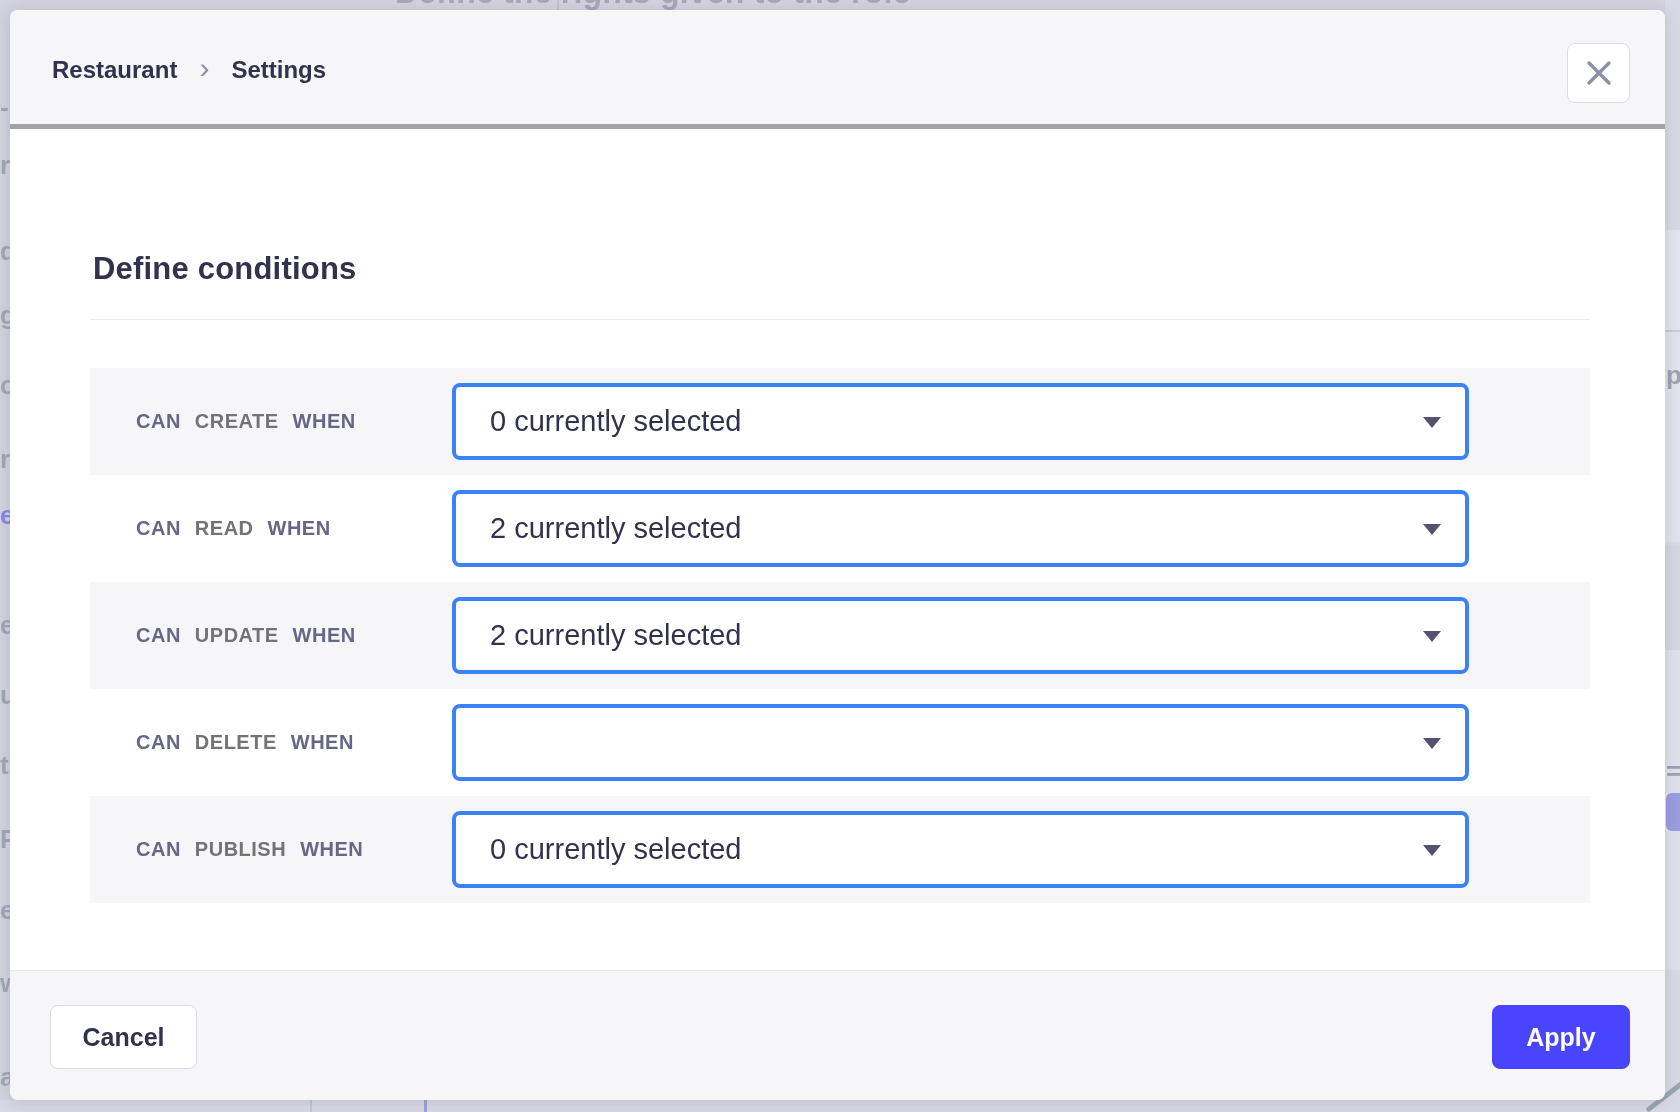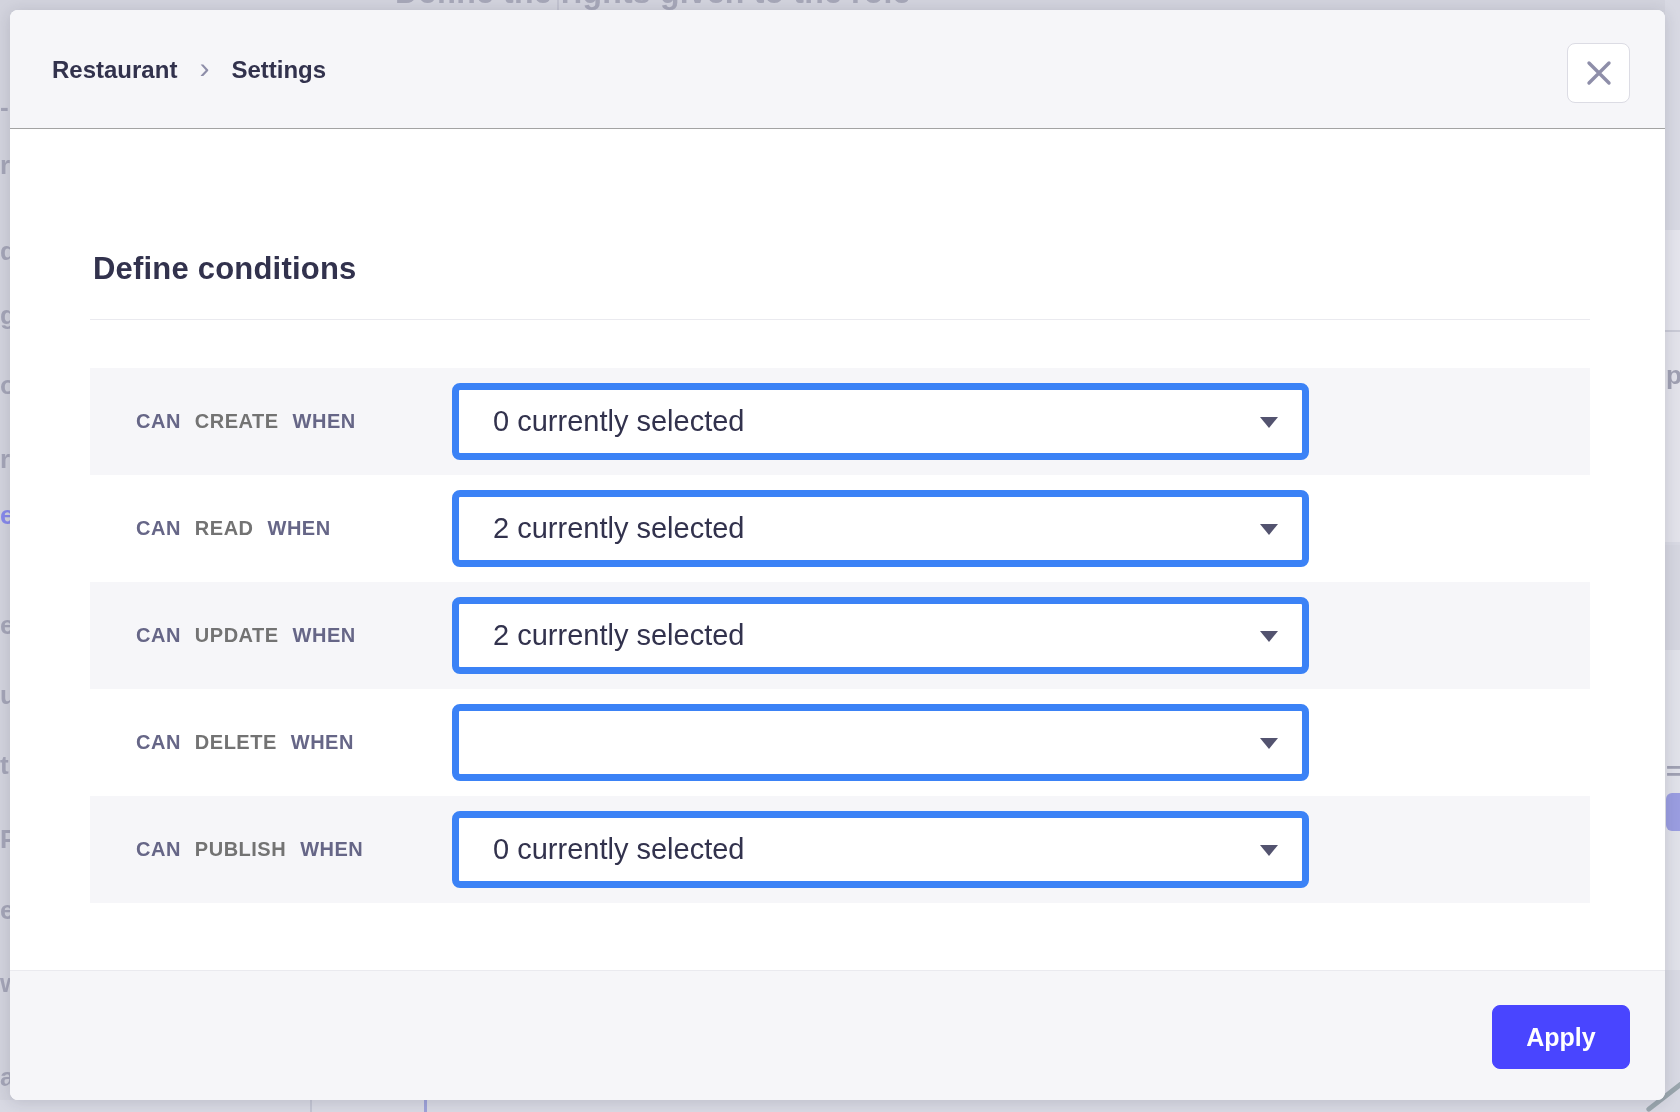--- a/index.html
+++ b/index.html
@@ -35,21 +35,21 @@
 
   
   .modal {
     position:absolute; left:10px; top:10px; width:1655px; height:1090px;
     background:#ffffff; border-radius:8px;
     box-shadow:0 2px 15px rgba(33,33,52,.15);
   }
   .modal-header {
     position:absolute; left:0; top:0; width:100%; height:119px;
     background:#f6f6f9; border-radius:8px 8px 0 0;
-    border-bottom:1px solid #a3a3a3;
+    border-bottom:5px solid #a3a3a3;
   }
   .breadcrumb {
     position:absolute; left:42px; top:0; height:119px;
     display:flex; align-items:center; gap:22px;
     font-size:24px; font-weight:700; color:#32324d;
   }
   .crumb-sep { color:#8e8ea9; font-size:30px; font-weight:400; line-height:1; padding-bottom:4px; }
   .close-btn {
     position:absolute; left:1557px; top:33px; width:63px; height:60px;
     background:#ffffff; border:1px solid #dcdce4; border-radius:8px;
@@ -68,22 +68,22 @@
   .cond-row { position:relative; width:100%; height:107px; }
   .cond-row.alt { background:#f6f6f9; }
   .row-label {
     position:absolute; left:46px; top:0; height:107px;
     display:flex; align-items:center; gap:14px;
     font-size:20px; font-weight:700; letter-spacing:.5px; color:#666687;
     text-transform:uppercase;
   }
   .row-label .action { color:#737373; }
   .select-box {
-    position:absolute; left:362px; top:15px; width:857px; height:77px;
-    background:#ffffff; border:7px solid #3b82f6; border-radius:8px;
+    position:absolute; left:362px; top:15px; width:1017px; height:77px;
+    background:#ffffff; border:4px solid #3b82f6; border-radius:8px;
     display:flex; align-items:center; cursor:pointer;
   }
   .select-value { padding-left:34px; font-size:29px; color:#32324d; }
   .caret {
     position:absolute; right:24px; top:50%; margin-top:-5px;
     width:0; height:0;
     border-left:9px solid transparent; border-right:9px solid transparent;
     border-top:11px solid #53536f;
   }
 
@@ -216,16 +216,17 @@
     </div>
     <div class="select-box">
       <span class="select-value">0 currently selected</span>
       <span class="caret"></span>
     </div>
   </div>
 </div>
   </div>
 
   <div class="modal-footer">
+    <button class="btn btn-cancel">Cancel</button>
     <button class="btn btn-apply">Apply</button>
   </div>
 
 </div>
 
 </body></html>

